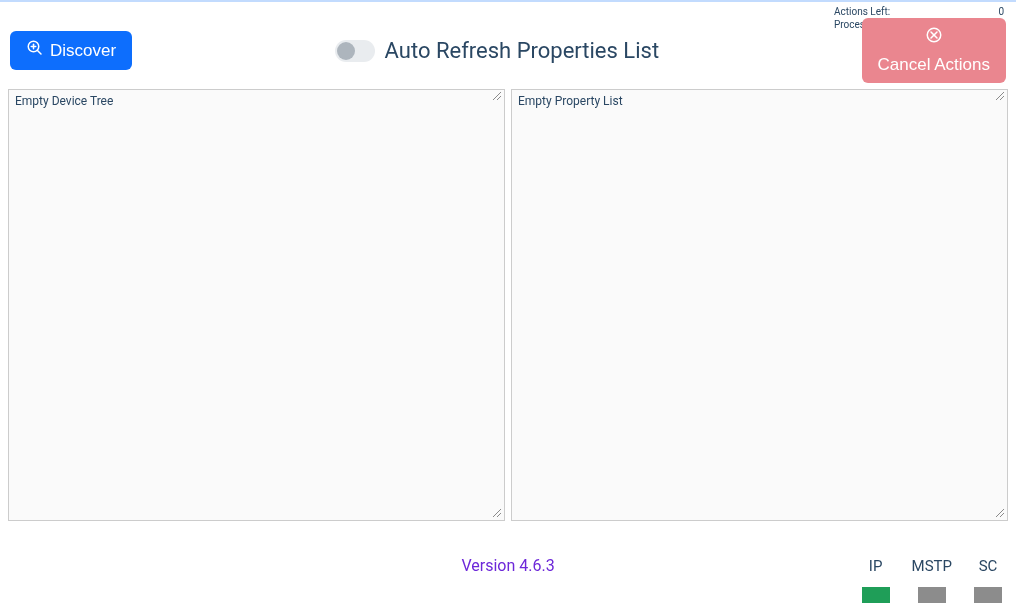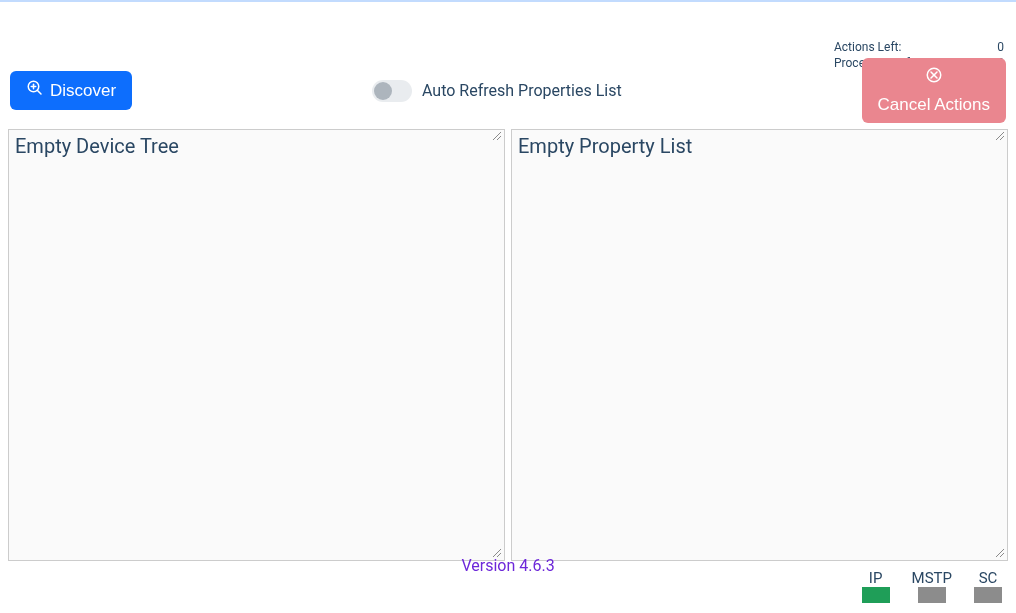--- a/index.html
+++ b/index.html
@@ -21,24 +21,23 @@
       height: 2px;
       background: #0d6efd;
       opacity: 0.25;
       width: 100%;
     }
     .status-bar {
       display: flex;
       flex-direction: column;
       align-items: flex-end;
       padding: 4px 12px 0 0;
-      font-size: 12px;
+      font-size: 10px;
       color: #2a4763;
       gap: 2px;
-      margin-top: 34px;
     }
     .status-row {
       display: flex;
       width: 170px;
       justify-content: space-between;
     }
     .toolbar {
       display: flex;
       justify-content: space-between;
       align-items: center;
@@ -60,21 +59,21 @@
       background: #0d6efd;
     }
     .btn-danger {
       background: #ea868f;
       flex-direction: column;
     }
     .toggle-wrap {
       display: flex;
       align-items: center;
       gap: 10px;
-      font-size: 16px;
+      font-size: 22px;
       color: #2a4763;
     }
     .toggle {
       width: 40px;
       height: 22px;
       background: #e9ecef;
       border-radius: 11px;
       position: relative;
       cursor: pointer;
     }
@@ -95,21 +94,21 @@
     .panel {
       flex: 1;
       position: relative;
       border: 1px solid #ccc;
       background: #fafafa;
       height: 432px;
       overflow: hidden;
     }
     .panel-header {
       padding: 4px 6px;
-      font-size: 20px;
+      font-size: 12px;
       color: #2a4763;
       background: #fafafa;
     }
     .panel-body {
       padding: 22px 8px;
       font-size: 16px;
       color: #2a4763;
       line-height: 1.5;
     }
     .panel-body .italic {
@@ -149,21 +148,21 @@
     }
     .legend {
       display: flex;
       gap: 22px;
       margin-left: auto;
     }
     .legend-item {
       display: flex;
       flex-direction: column;
       align-items: center;
-      gap: 0;
+      gap: 12px;
       font-size: 15px;
       color: #2a4763;
     }
     .legend-swatch {
       width: 28px;
       height: 16px;
     }
     .icon-svg {
       display: inline-block;
       vertical-align: middle;

